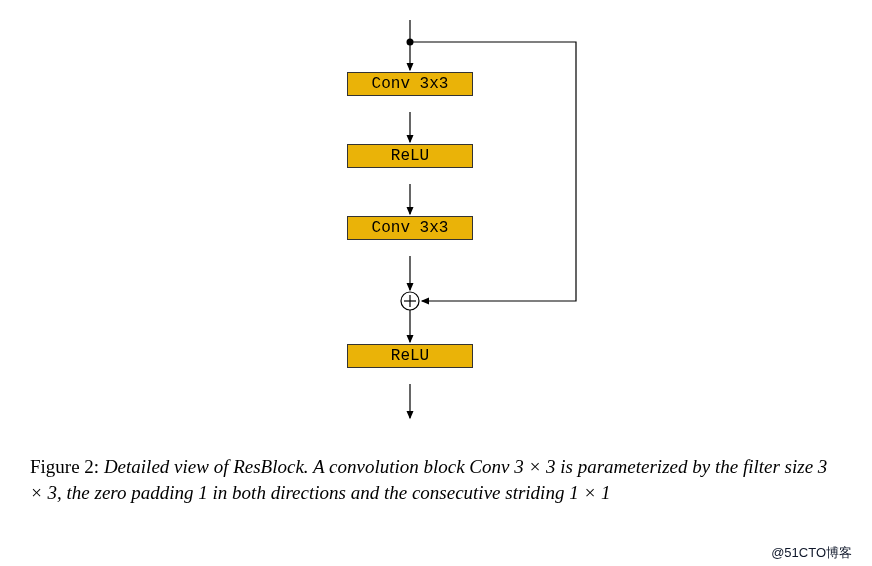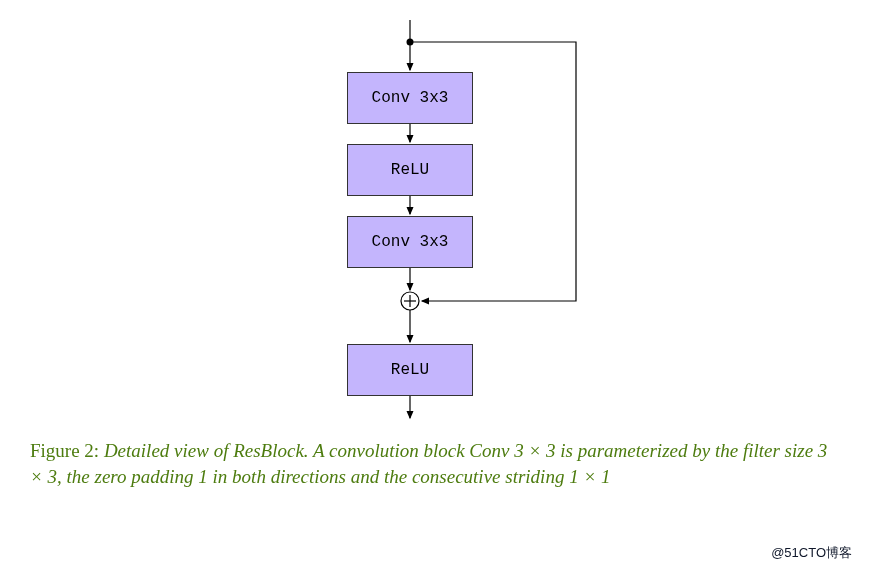--- a/index.html
+++ b/index.html
@@ -11,37 +11,37 @@
     box-sizing: border-box;
   }
   .diagram-area {
     position: relative;
     width: 100%;
     height: 410px;
   }
   .block {
     position: absolute;
     width: 126px;
-    height: 52px;
-    background: #c4b5fd;
+    height: 24px;
+    background: #eab308;
     border: 1px solid #333;
     display: flex;
     align-items: center;
     justify-content: center;
     font-family: 'Courier New', monospace;
     font-size: 16px;
     color: #000;
     box-sizing: border-box;
   }
   .caption {
     font-size: 19px;
     line-height: 1.35;
     font-style: italic;
-    color: #4d7c0f;
-    margin-top: 8px;
+    color: #000000;
+    margin-top: 24px;
     padding: 0 10px;
   }
   .caption .fignum {
     font-style: normal;
   }
   .watermark {
     position: absolute;
     right: 20px;
     bottom: 4px;
     font-size: 13px;

